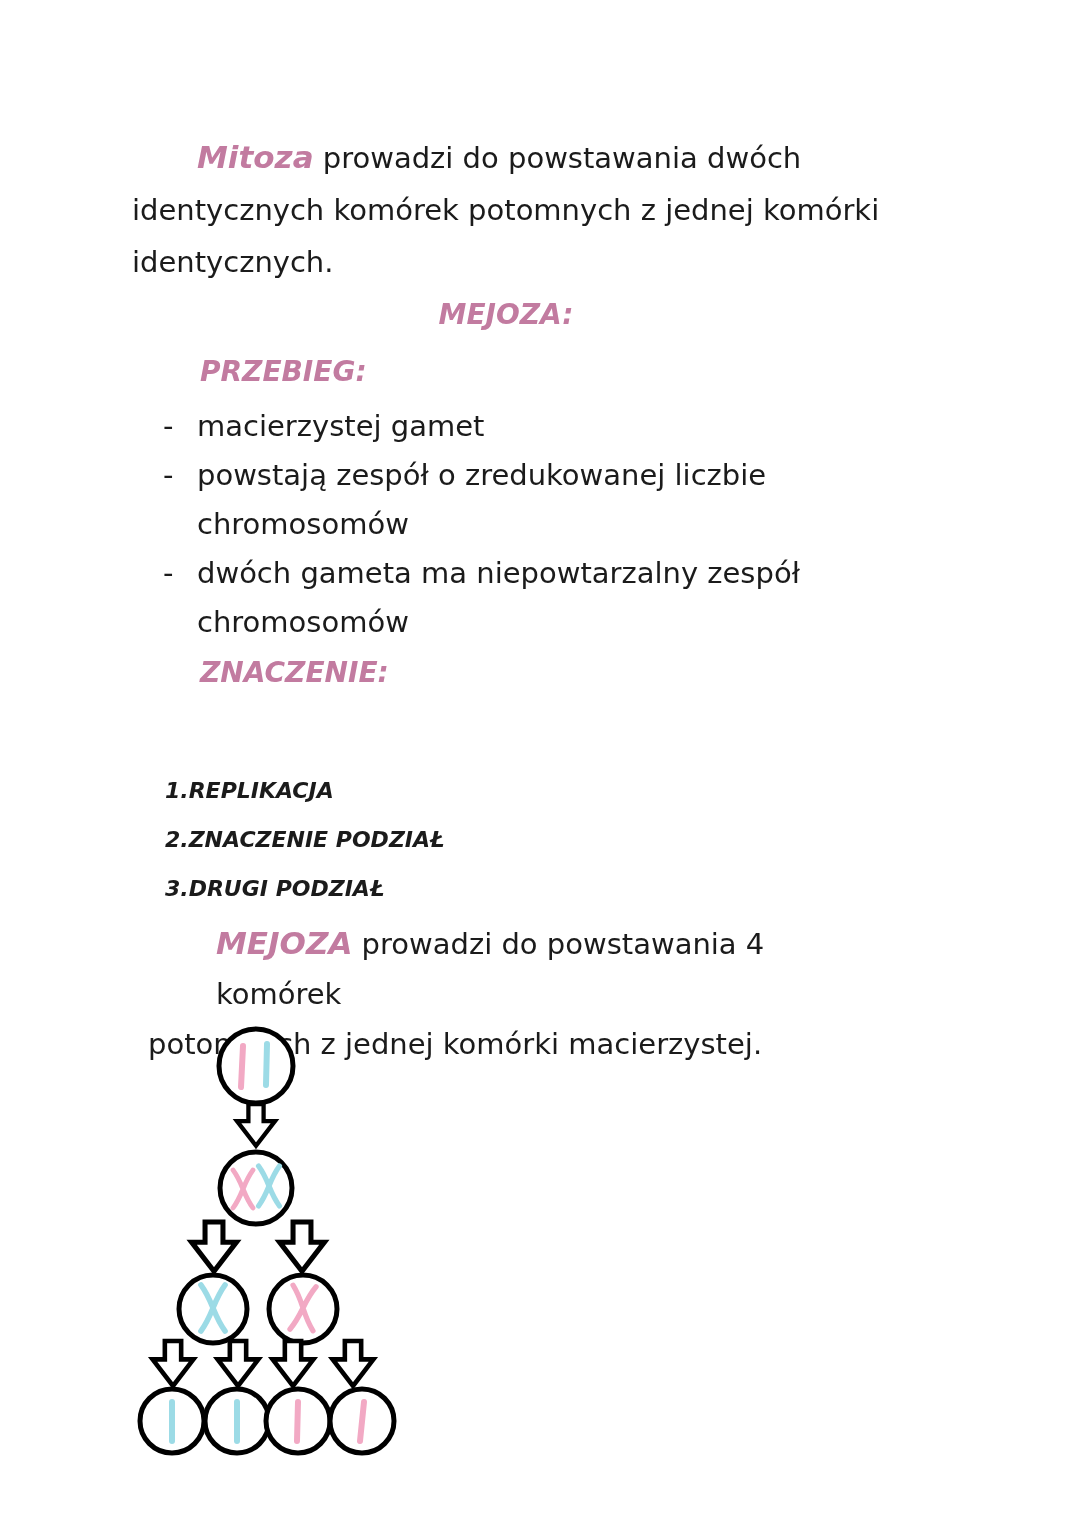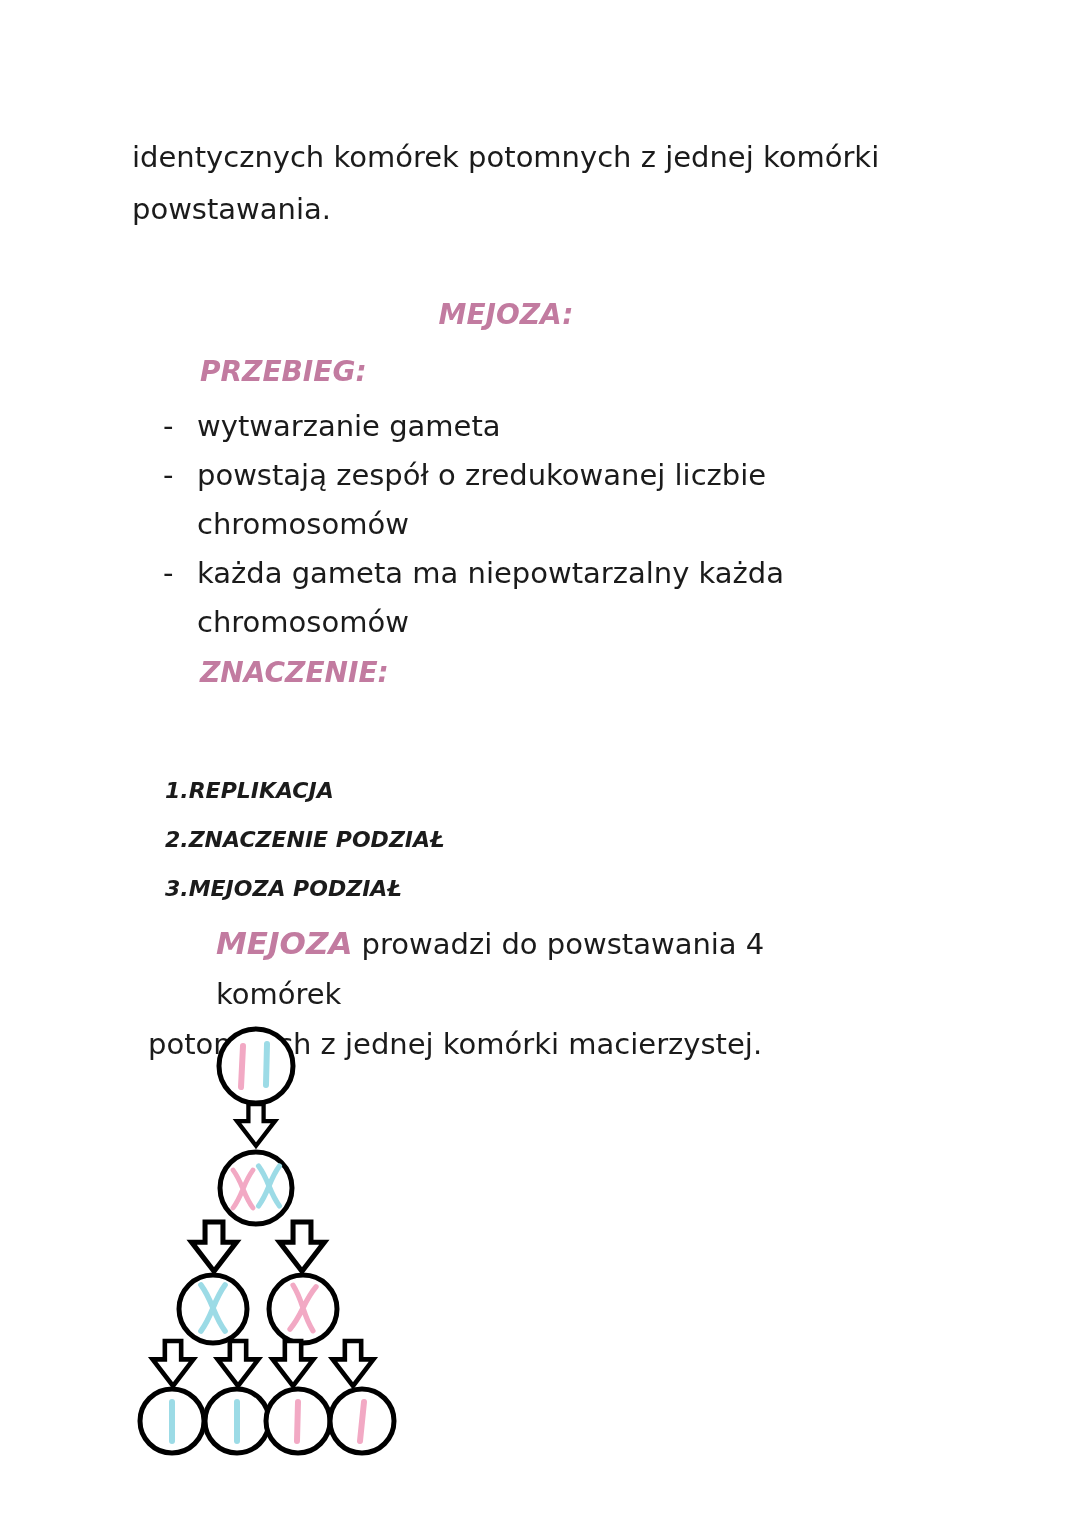--- a/index.html
+++ b/index.html
@@ -34,51 +34,52 @@
   svg .cell{fill:#ffffff;stroke:var(--outline);stroke-width:5;}
   svg .arrow{fill:#ffffff;stroke:var(--outline);stroke-width:4.5;stroke-linejoin:miter;vector-effect:non-scaling-stroke;}
   svg .chrom{fill:none;stroke-linecap:round;stroke-width:6;}
   svg .chrom-pink{stroke:var(--chrom-pink);}
   svg .chrom-blue{stroke:var(--chrom-blue);}
 </style>
 </head>
 <body>
 
 <div class="abs para" style="left:132px;top:131px;">
+  <div class="first"><span class="kw">Mitoza</span> <span>prowadzi do powstawania dwóch</span></div>
   <div>identycznych komórek potomnych z jednej komórki</div>
-  <div>powstawania.</div>
+  <div>identycznych.</div>
 </div>
 
 <div class="abs h-pink" style="left:132px;top:291px;width:748px;text-align:center;">MEJOZA:</div>
 
 <div class="abs h-pink" style="left:200px;top:348px;">PRZEBIEG:</div>
 
 <div class="abs bullets" style="left:163px;top:402px;width:740px;">
   <div class="bullet">
     <span class="marker">-</span>
-    <span><span class="line">wytwarzanie gameta</span></span>
+    <span><span class="line">macierzystej gamet</span></span>
   </div>
   <div class="bullet">
     <span class="marker">-</span>
     <span><span class="line">powstają zespół o zredukowanej liczbie</span><br>
           <span class="line">chromosomów</span></span>
   </div>
   <div class="bullet">
     <span class="marker">-</span>
-    <span><span class="line">każda gameta ma niepowtarzalny każda</span><br>
+    <span><span class="line">dwóch gameta ma niepowtarzalny zespół</span><br>
           <span class="line">chromosomów</span></span>
   </div>
 </div>
 
 <div class="abs h-pink" style="left:200px;top:649px;">ZNACZENIE:</div>
 
 <div class="abs steps" style="left:165px;top:766px;">
   <div class="step"><span>1.</span><span>REPLIKACJA</span></div>
   <div class="step"><span>2.</span><span>ZNACZENIE PODZIAŁ</span></div>
-  <div class="step"><span>3.</span><span>MEJOZA PODZIAŁ</span></div>
+  <div class="step"><span>3.</span><span>DRUGI PODZIAŁ</span></div>
 </div>
 
 <div class="abs summary" style="left:132px;top:918px;">
   <div class="first"><span class="kw">MEJOZA</span> <span>prowadzi do powstawania 4 komórek</span></div>
   <div>potomnych z jednej komórki macierzystej.</div>
 </div>
 
 <svg class="abs" style="left:120px;top:1018px;" width="310" height="460" viewBox="120 1018 310 460">
   <defs>
     <path id="blockArrow" d="M -8,0 L 8,0 L 8,18 L 20,18 L 0,44 L -20,18 L -8,18 Z"></path>

